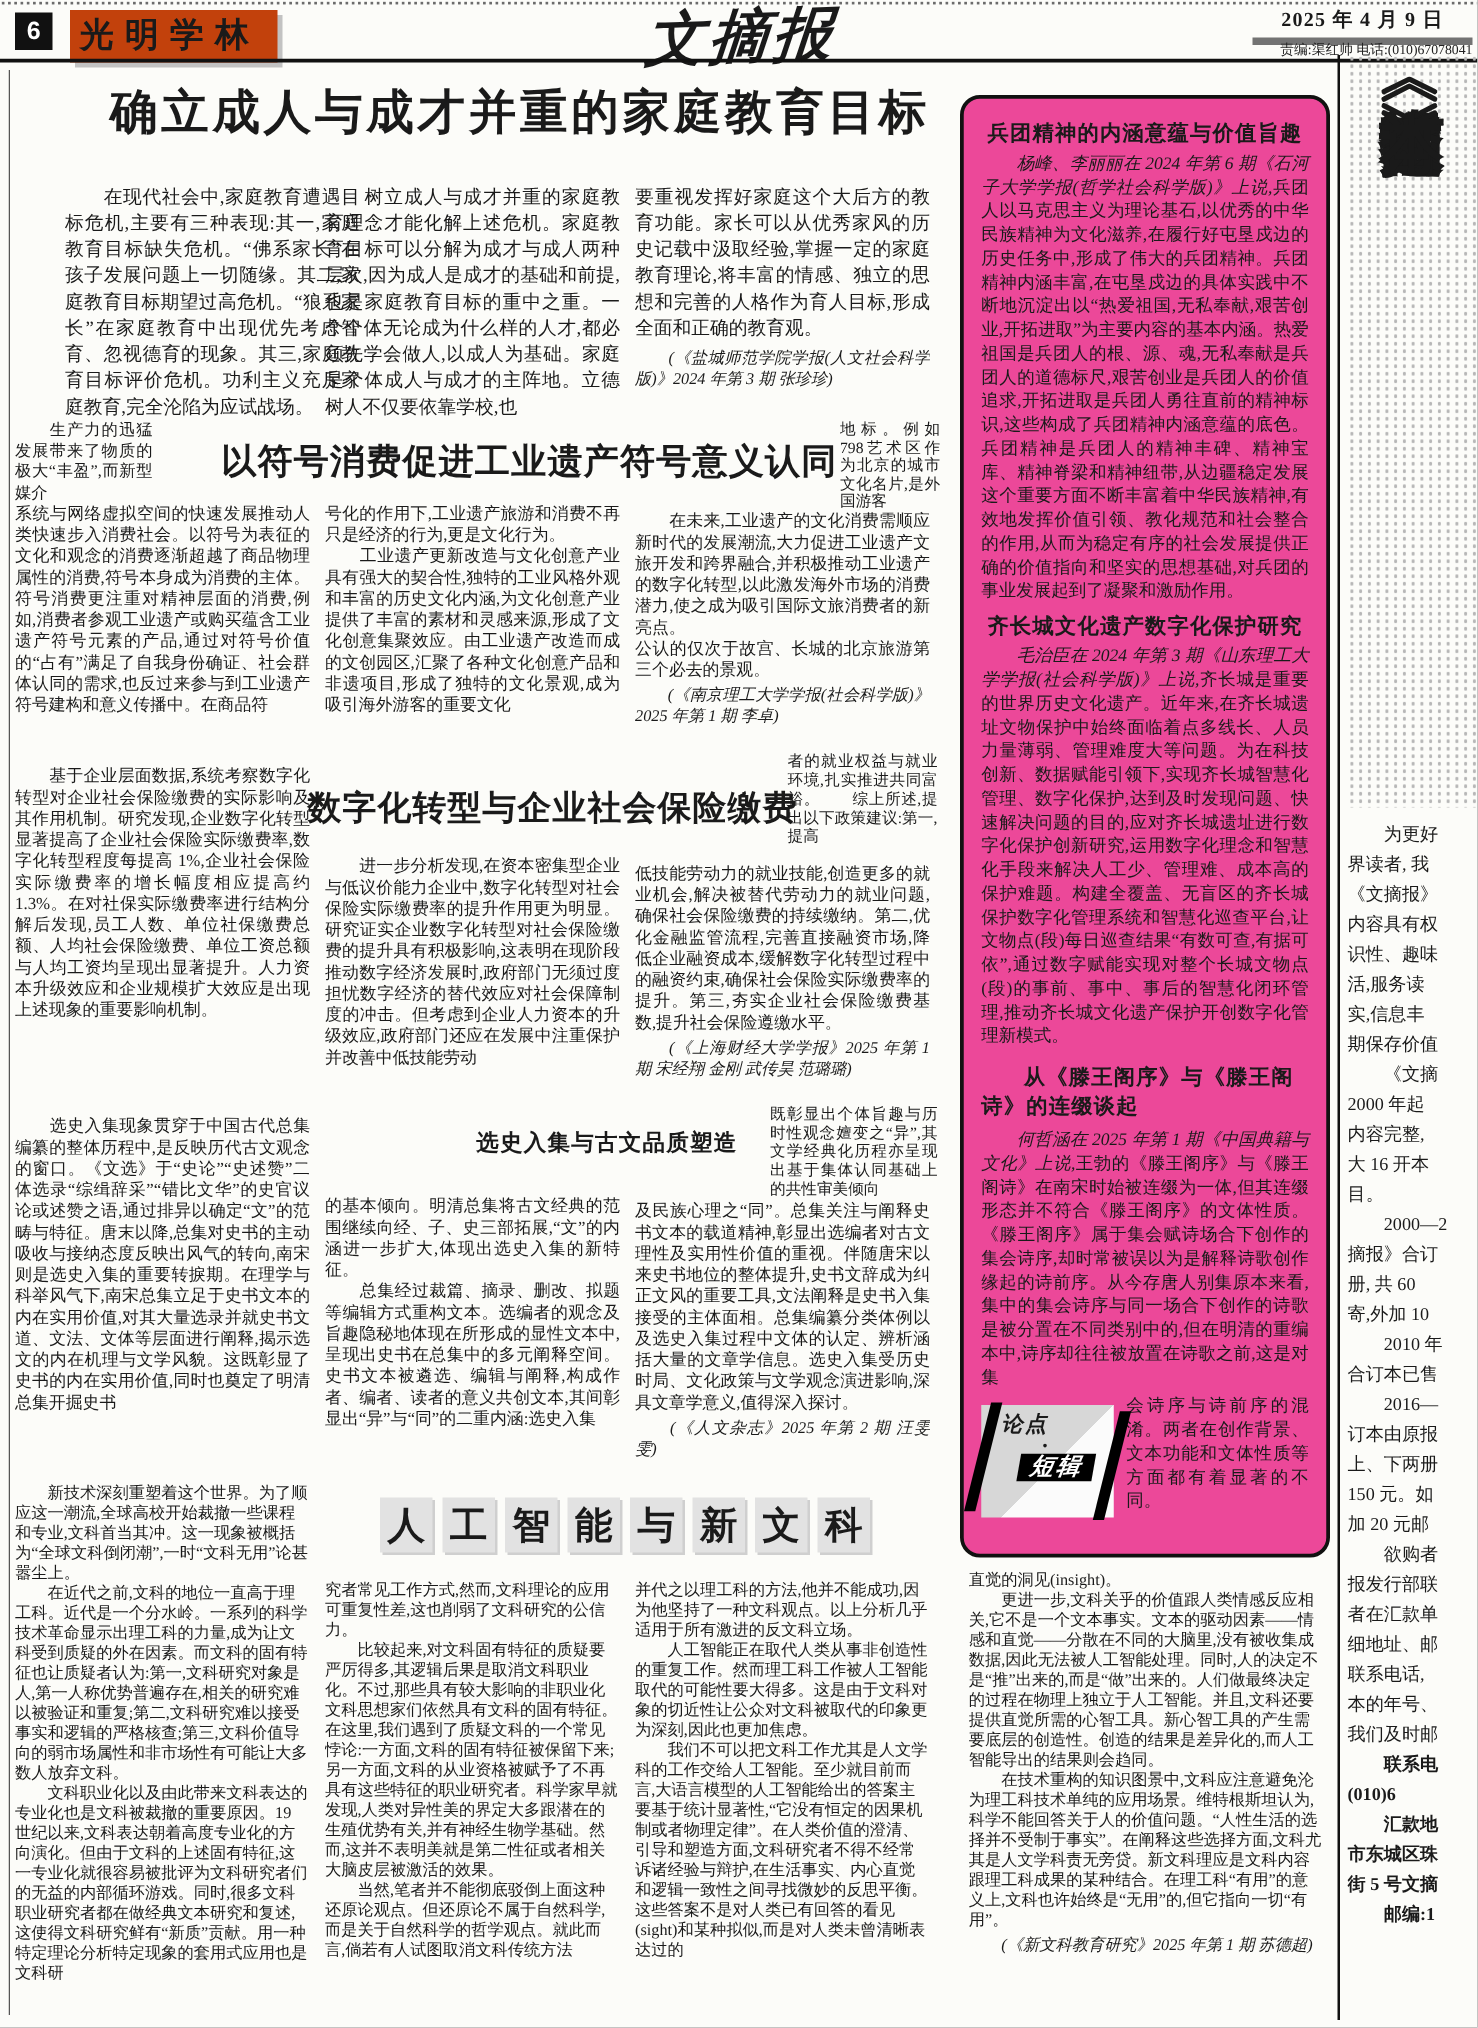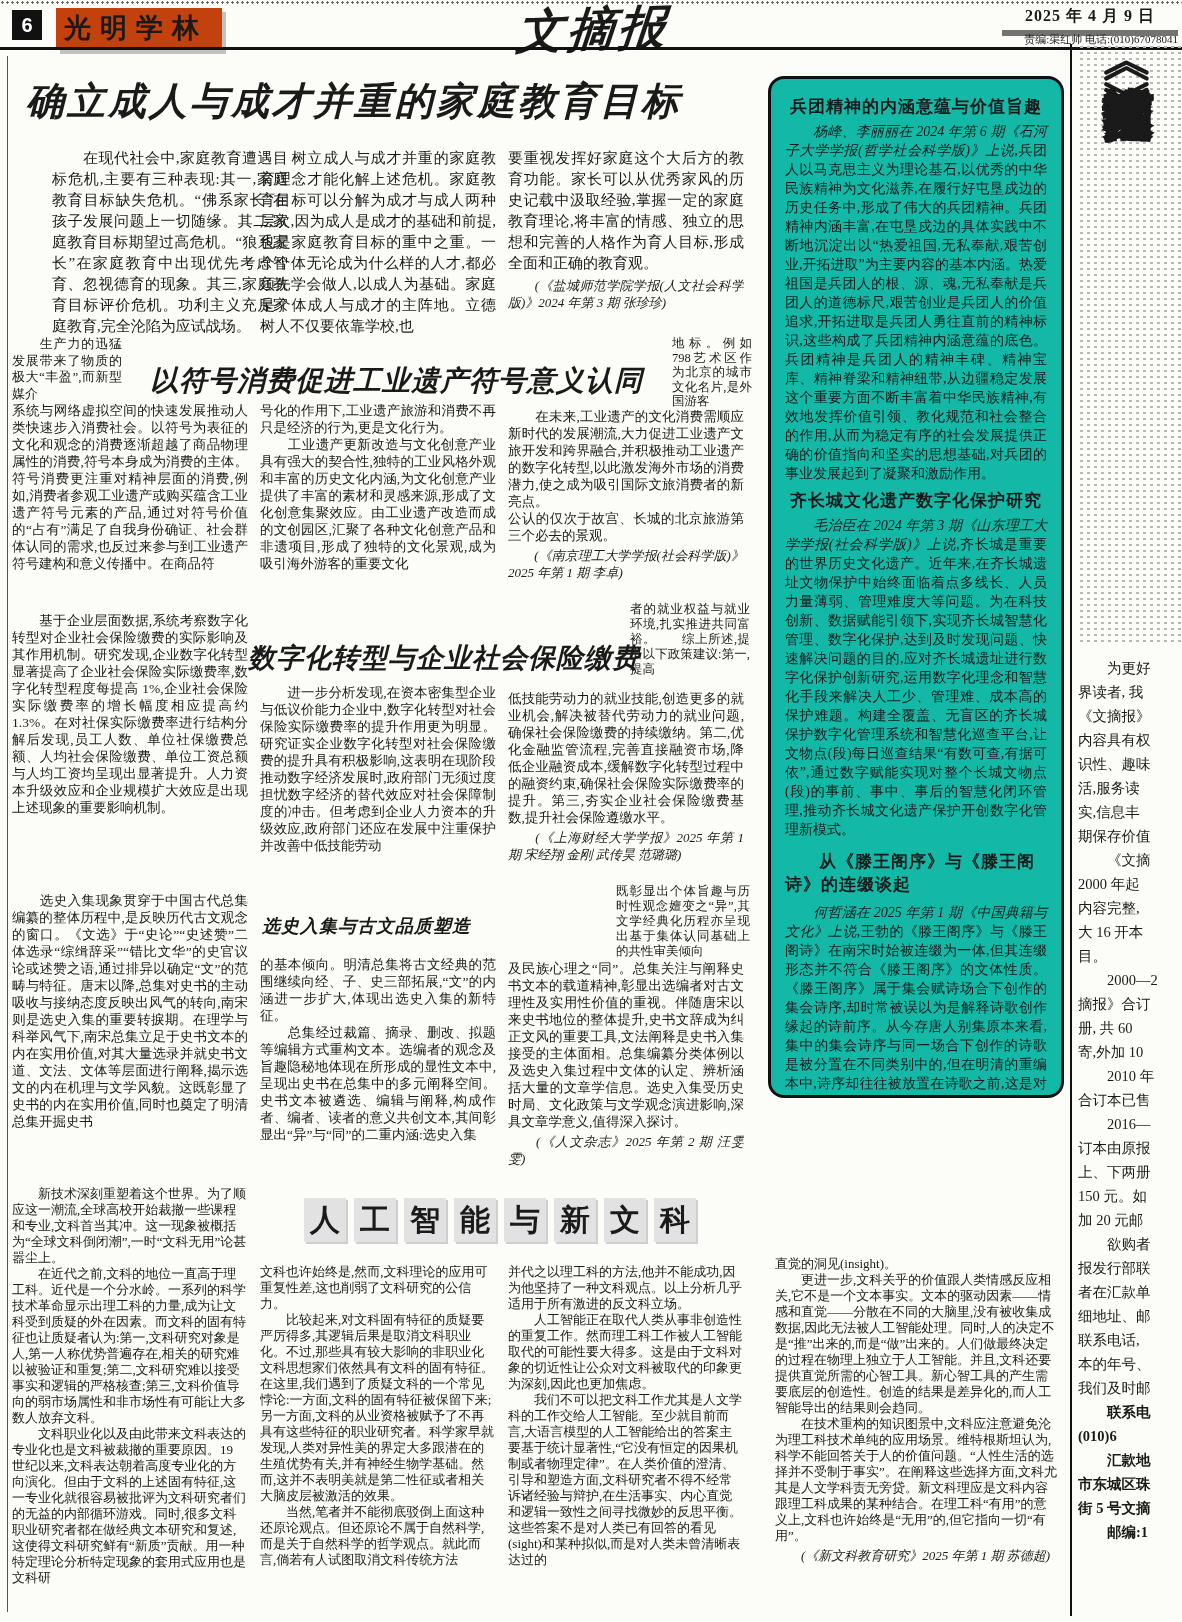--- a/index.html
+++ b/index.html
@@ -25,21 +25,21 @@
   .frame-left{left:7px;top:56px;width:1px;height:1556px;background:#555;}
 
   
   .ncol{width:236px;font-size:15px;line-height:21px;overflow:hidden;}
   .scol{width:236px;font-size:13.5px;line-height:17px;overflow:hidden;}
   .ncol p,.scol p,.snip{text-align:justify;}
   .cite{font-style:italic;font-size:13px;line-height:17px;margin-top:3px;text-align:justify;}
   .kai{font-style:italic;}
 
   
-  .a-title{font-weight:900;text-align:left;margin:12px;white-space:nowrap;font-style:italic;}
+  .a-title{font-weight:900;text-align:right;margin:0;white-space:nowrap;}
   .a1-title{left:14px;top:64px;width:730px;font-size:38px;letter-spacing:3px;}
   .a2-title{left:138px;top:350px;width:532px;font-size:28px;letter-spacing:1px;}
   .a3-title{left:236px;top:628px;width:402px;font-size:27px;letter-spacing:1px;}
   .a4-title{left:250px;top:902px;width:340px;font-size:18px;letter-spacing:1px;}
   .a5-title{left:300px;top:1198px;width:400px;display:flex;justify-content:center;gap:8px;}
   .tile{width:42px;height:44px;background:#e2e2e2;display:inline-flex;align-items:center;
     justify-content:center;font-size:30px;font-weight:900;box-shadow:2px 2px 0 #cfcfcf;}
 
   
   .a1c1{left:12px;top:148px;height:200px;margin-left:40px;}
@@ -66,22 +66,22 @@
   .a4c3{left:508px;top:960px;height:228px;}
 
   
   .a5col{width:236px;font-size:13px;line-height:16px;overflow:hidden;}
   .a5c1{left:12px;top:1186px;height:432px;}
   .a5c2{left:260px;top:1264px;height:354px;}
   .a5c3{left:508px;top:1264px;height:354px;}
   .a5c4{left:775px;top:1256px;width:284px;height:362px;font-size:13px;line-height:16px;overflow:hidden;}
 
   
-  .box{left:768px;top:76px;width:296px;height:1022px;border:3px solid #111;border-radius:16px;
-    padding:10px 14px;box-sizing:border-box;font-size:14px;line-height:19px;overflow:hidden;background:#14b8a6;}
+  .box{left:768px;top:76px;width:296px;height:1170px;border:3px solid #111;border-radius:16px;
+    padding:10px 14px;box-sizing:border-box;font-size:14px;line-height:19px;overflow:hidden;background:#ec4899;}
   .box-title{font-size:17px;font-weight:900;text-align:center;margin:8px 0 6px;letter-spacing:1px;}
   .box-title-left{text-align:left;text-indent:2em;line-height:1.35;margin-top:12px;}
   .box-para{text-align:justify;margin:0 0 4px 0;}
   .logo{float:left;width:106px;height:90px;margin:8px 10px 2px 0;position:relative;
     background:linear-gradient(135deg,#d7d7d7 54%,#fbfbfb 46%);}
   .logo::before{content:"";position:absolute;left:-3px;top:-2px;width:9px;height:97%;background:#000;transform:skewX(-14deg);}
   .logo::after{content:"";position:absolute;right:-3px;bottom:-2px;width:9px;height:97%;background:#000;transform:skewX(-14deg);}
   .logo-top{font-weight:900;font-size:17px;font-style:italic;padding:8px 0 0 16px;letter-spacing:2px;font-family:Liberation Mono, monospace;}
   .logo-dot{font-size:18px;font-weight:900;line-height:10px;padding-left:48px;}
   .logo-bottom{display:inline-block;background:#000;color:#fff;font-weight:900;font-style:italic;
@@ -183,21 +183,21 @@
       <span class="tile">新</span>
       <span class="tile">文</span>
       <span class="tile">科</span>
     </div>
   <div class="abs a5col a5c1">
       <p>　　新技术深刻重塑着这个世界。为了顺应这一潮流,全球高校开始裁撤一些课程和专业,文科首当其冲。这一现象被概括为“全球文科倒闭潮”,一时“文科无用”论甚嚣尘上。</p>
       <p>　　在近代之前,文科的地位一直高于理工科。近代是一个分水岭。一系列的科学技术革命显示出理工科的力量,成为让文科受到质疑的外在因素。而文科的固有特征也让质疑者认为:第一,文科研究对象是人,第一人称优势普遍存在,相关的研究难以被验证和重复;第二,文科研究难以接受事实和逻辑的严格核查;第三,文科价值导向的弱市场属性和非市场性有可能让大多数人放弃文科。</p>
       <p>　　文科职业化以及由此带来文科表达的专业化也是文科被裁撤的重要原因。19 世纪以来,文科表达朝着高度专业化的方向演化。但由于文科的上述固有特征,这一专业化就很容易被批评为文科研究者们的无益的内部循环游戏。同时,很多文科职业研究者都在做经典文本研究和复述,这使得文科研究鲜有“新质”贡献。用一种特定理论分析特定现象的套用式应用也是文科研</p>
     </div>
   <div class="abs a5col a5c2">
-      <p>文科也许始终是,然而,文科理论的应用可重复性差,这也削弱了文科研究的公信力。</p>
+      <p>究者常见工作方式,然而,文科理论的应用可重复性差,这也削弱了文科研究的公信力。</p>
       <p>　　比较起来,对文科固有特征的质疑要严厉得多,其逻辑后果是取消文科职业化。不过,那些具有较大影响的非职业化文科思想家们依然具有文科的固有特征。在这里,我们遇到了质疑文科的一个常见悖论:一方面,文科的固有特征被保留下来;另一方面,文科的从业资格被赋予了不再具有这些特征的职业研究者。科学家早就发现,人类对异性美的界定大多跟潜在的生殖优势有关,并有神经生物学基础。然而,这并不表明美就是第二性征或者相关大脑皮层被激活的效果。</p>
       <p>　　当然,笔者并不能彻底驳倒上面这种还原论观点。但还原论不属于自然科学,而是关于自然科学的哲学观点。就此而言,倘若有人试图取消文科传统方法</p>
     </div>
   <div class="abs a5col a5c3">
       <p>并代之以理工科的方法,他并不能成功,因为他坚持了一种文科观点。以上分析几乎适用于所有激进的反文科立场。</p>
       <p>　　人工智能正在取代人类从事非创造性的重复工作。然而理工科工作被人工智能取代的可能性要大得多。这是由于文科对象的切近性让公众对文科被取代的印象更为深刻,因此也更加焦虑。</p>
       <p>　　我们不可以把文科工作尤其是人文学科的工作交给人工智能。至少就目前而言,大语言模型的人工智能给出的答案主要基于统计显著性,“它没有恒定的因果机制或者物理定律”。在人类价值的澄清、引导和塑造方面,文科研究者不得不经常诉诸经验与辩护,在生活事实、内心直觉和逻辑一致性之间寻找微妙的反思平衡。这些答案不是对人类已有回答的看见(sight)和某种拟似,而是对人类未曾清晰表达过的</p>
     </div>
   <div class="abs a5c4">
     <div>

